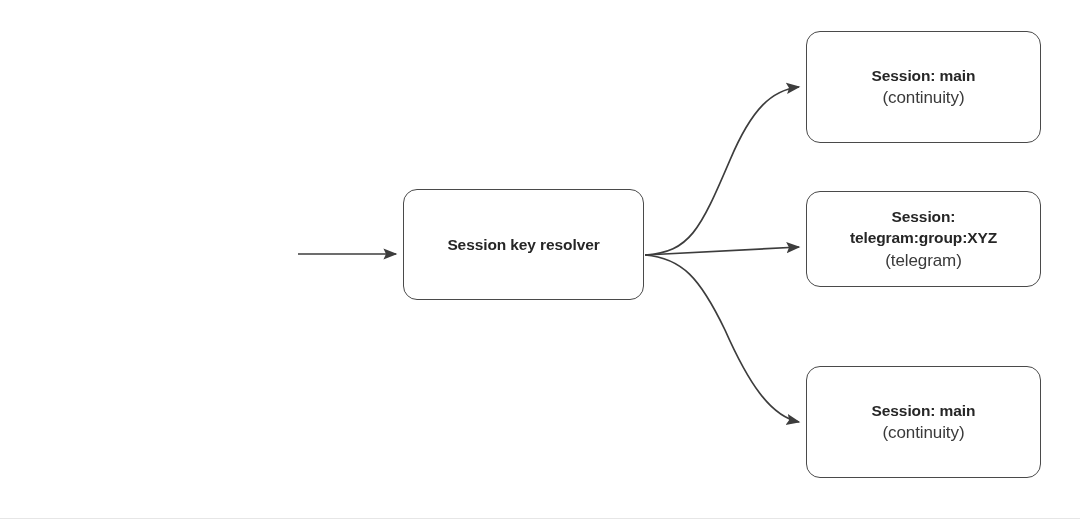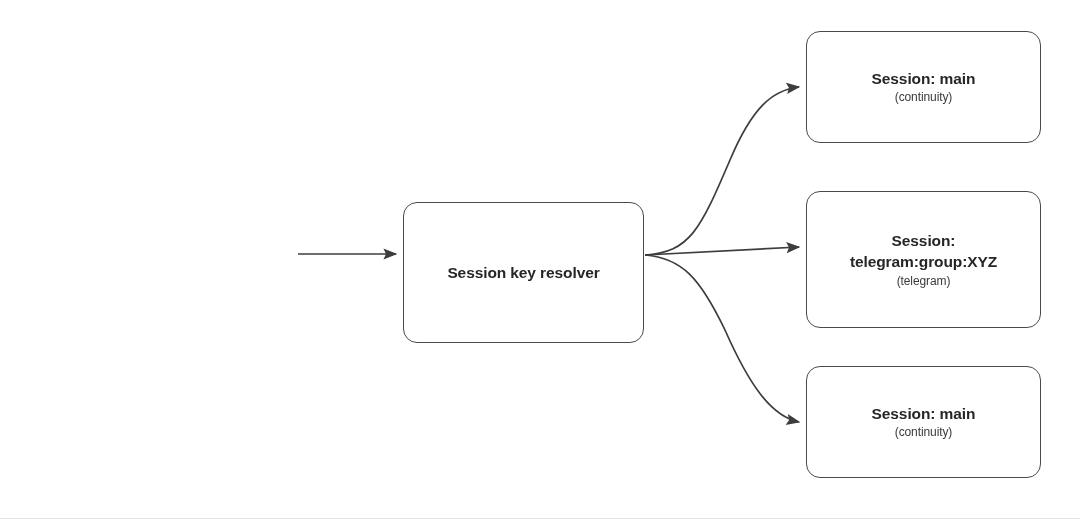--- a/index.html
+++ b/index.html
@@ -43,33 +43,33 @@
   }
   .node-title {
     font-weight: bold;
     font-size: 15.5px;
     line-height: 1.38;
     color: #262626;
     letter-spacing: -0.1px;
   }
   .node-sub {
     font-weight: normal;
-    font-size: 12px;
+    font-size: 17px;
     line-height: 1.38;
     color: #3a3a3a;
     letter-spacing: -0.1px;
   }
   .node-title.multiline,
   .node-sub.multiline {
     white-space: pre-line;
   }
   #n-inbound { left: 60px;  top: 197px; width: 238px; height: 116px; }
-  #n-resolver{ left: 403px; top: 202px; width: 241px; height: 141px; }
+  #n-resolver{ left: 403px; top: 189px; width: 241px; height: 111px; }
   #n-out-top { left: 806px; top: 31px;  width: 235px; height: 112px; }
-  #n-out-mid { left: 806px; top: 191px; width: 235px; height: 137px; }
+  #n-out-mid { left: 806px; top: 191px; width: 235px; height: 96px; }
   #n-out-bot { left: 806px; top: 366px; width: 235px; height: 112px; }
 
   #bottom-divider {
     position: absolute;
     left: 0;
     top: 518px;
     width: 1080px;
     height: 1px;
     background: #e6e6e6;
     z-index: 1;

